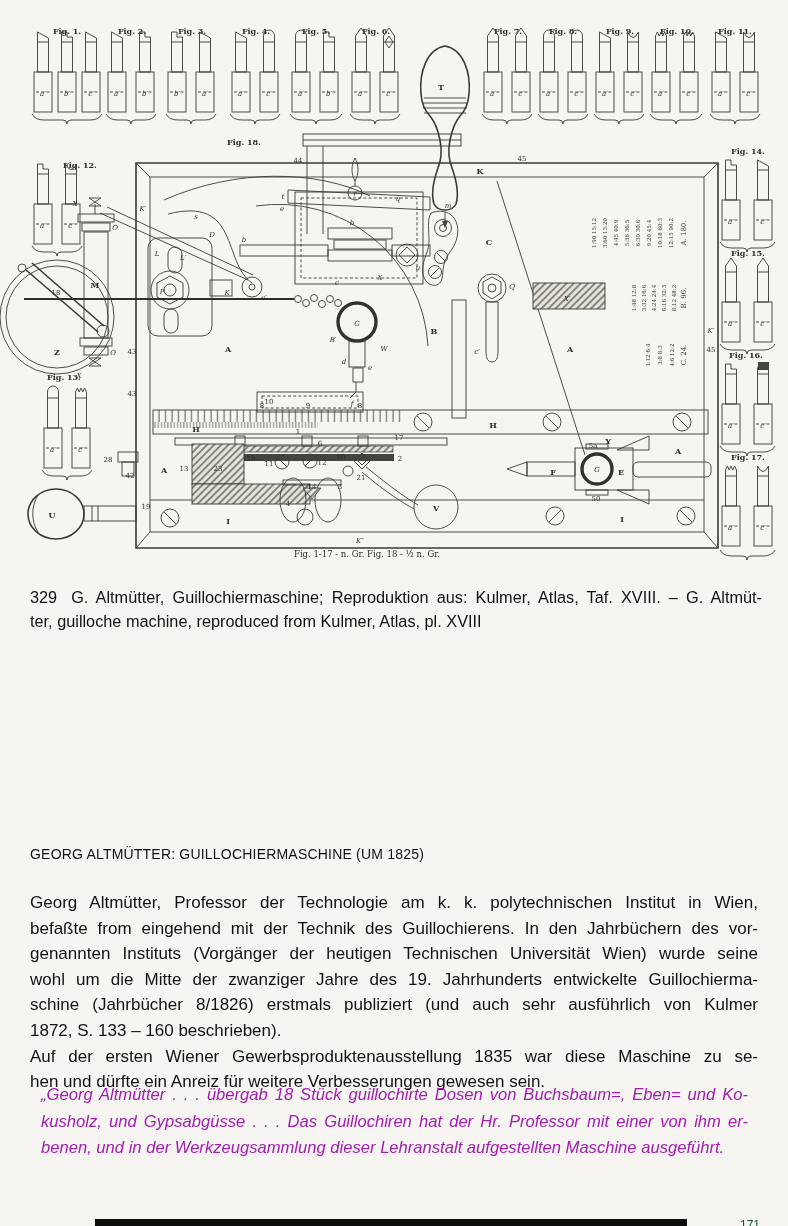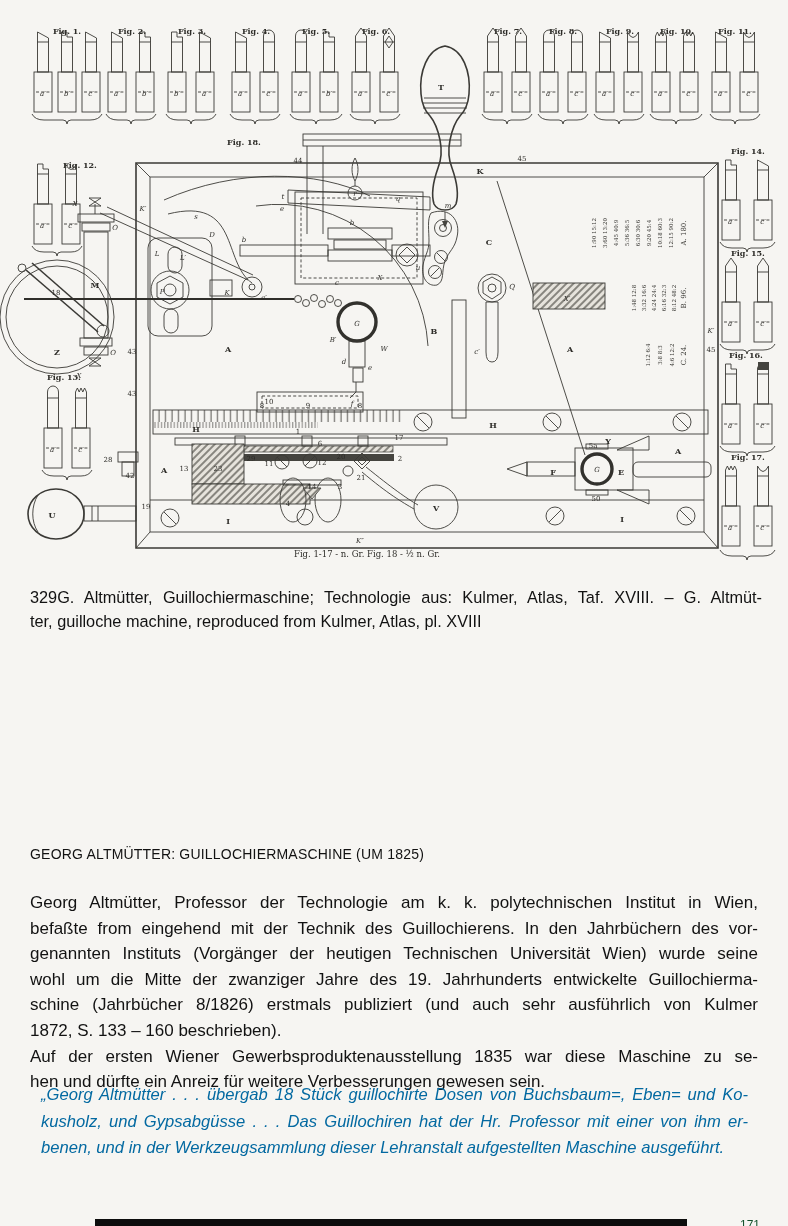--- a/index.html
+++ b/index.html
@@ -11,25 +11,25 @@
   svg .ln{fill:none;stroke:#3b3a36;stroke-width:.9;}
   svg .ln2{fill:none;stroke:#3b3a36;stroke-width:1.6;}
   svg .thick{fill:none;stroke:#32312d;stroke-width:3.4;}
   svg .dash{stroke-dasharray:3 2.2;}
   svg .dk{fill:#45443f;stroke:none;}
   svg .tx{fill:#2e2d29;stroke:none;font-family:"DejaVu Serif",serif;font-style:italic;font-size:7px;text-anchor:middle;}
   svg .tf{fill:#2e2d29;stroke:none;font-family:"DejaVu Serif",serif;font-style:normal;font-weight:bold;font-size:8px;text-anchor:middle;}
   svg .tn{font-style:normal;}
   
   .capt{position:absolute;left:30px;right:26px;top:585px;font-size:16.3px;line-height:24px;color:#121212;}
-  .capt .num{display:inline-block;}
+  .capt .num{display:inline-block;margin-right:14px;}
   .jl{text-align:justify;text-align-last:justify;}
   .heading{position:absolute;left:30px;top:846px;font-size:14px;letter-spacing:.2px;color:#121212;}
   .bodytxt{position:absolute;left:30px;right:30px;top:890px;font-size:17px;line-height:25.6px;color:#121212;}
-  .quote{position:absolute;left:41px;right:40px;top:1082px;font-size:16.6px;line-height:26.6px;font-style:italic;color:#0369a1;}
+  .quote{position:absolute;left:41px;right:40px;top:1082px;font-size:16.6px;line-height:26.6px;font-style:italic;color:#a21caf;}
   .pageno{position:absolute;right:28px;top:1218px;font-size:12px;color:#14532d;}
   .scanbar{position:absolute;left:95px;width:592px;height:7px;top:1219px;background:#0d0d0d;}
 </style>
 </head>
 <body>
 
 <div class="page">
 
 <svg class="plate" viewBox="0 0 788 578" xmlns="http://www.w3.org/2000/svg">
 <defs>
@@ -520,21 +520,21 @@
     <line class="ln" x1="92" y1="506" x2="92" y2="521"></line>
           <line class="ln" x1="98" y1="506" x2="98" y2="521"></line>
     <text class="tf" x="52" y="518">U</text>
   </g>
 
   <text x="294" y="557" font-size="8.5" fill="#2e2d29" font-family="DejaVu Serif,serif">Fig. 1-17 - n. Gr.   Fig. 18 - ½ n. Gr.</text>
 </g>
 </svg>
 
 <div class="capt">
-  <div class="jl"><span class="num">329</span><span>G. Altmütter, Guillochiermaschine; Technologie aus: Kulmer, Atlas, Taf. XVIII. – G. Altmüt-</span></div>
+  <div class="jl"><span class="num">329</span><span>G. Altmütter, Guillochiermaschine; Reproduktion aus: Kulmer, Atlas, Taf. XVIII. – G. Altmüt-</span></div>
   <div>ter, guilloche machine, reproduced from Kulmer, Atlas, pl. XVIII</div>
 </div>
 
 <div class="heading">GEORG ALTMÜTTER: GUILLOCHIERMASCHINE (UM 1825)</div>
 
 <div class="bodytxt">
   <div class="jl">Georg Altmütter, Professor der Technologie am k. k. polytechnischen Institut in Wien,</div>
   <div class="jl">befaßte from eingehend mit der Technik des Guillochierens. In den Jahrbüchern des vor-</div>
   <div class="jl">genannten Instituts (Vorgänger der heutigen Technischen Universität Wien) wurde seine</div>
   <div class="jl">wohl um die Mitte der zwanziger Jahre des 19. Jahrhunderts entwickelte Guillochierma-</div>

